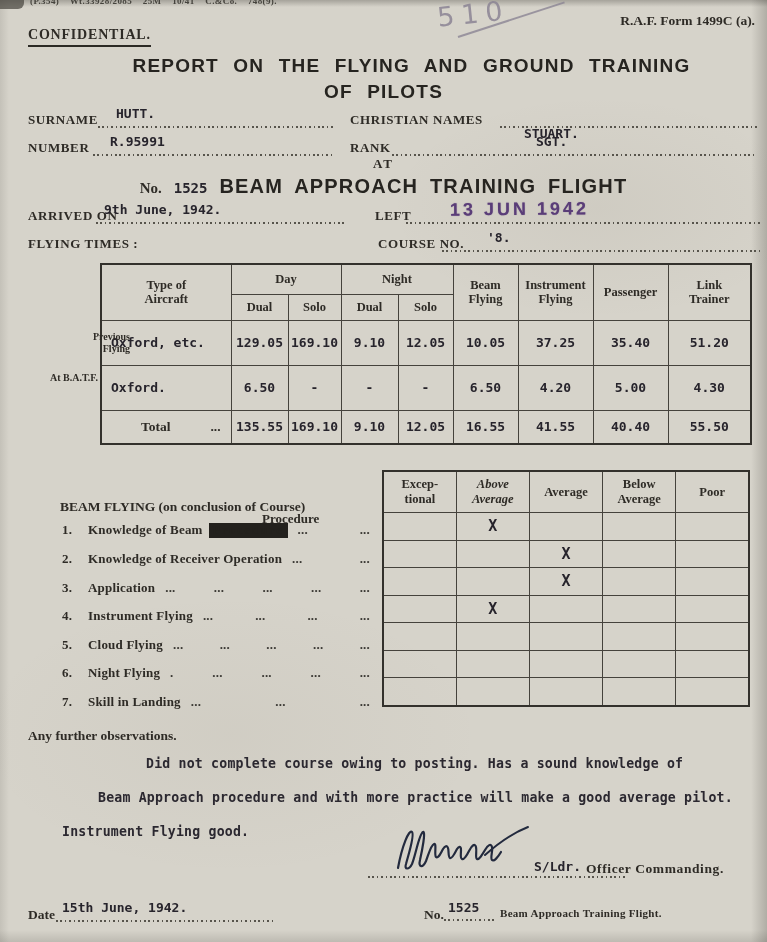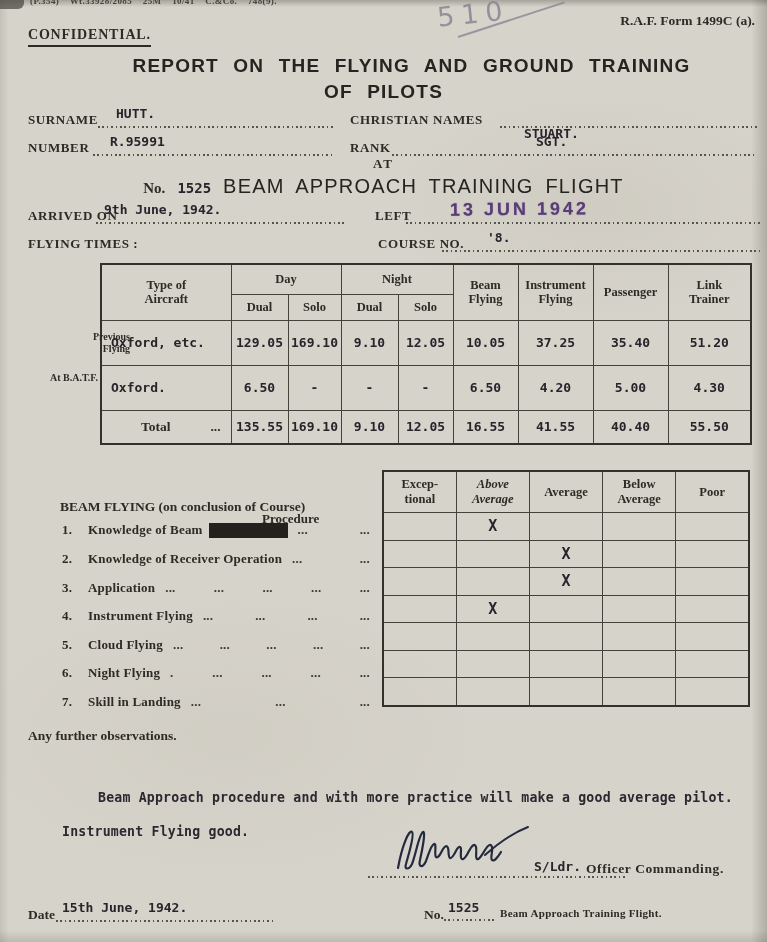--- a/index.html
+++ b/index.html
@@ -14,21 +14,21 @@
       linear-gradient(0deg, rgba(40,38,32,.14), transparent 12px),
       #d6d3ca;
     font-family:"Liberation Serif", serif; color:#2e2b26;
   }
   .abs{position:absolute;}
   .serif-b{font-family:"Liberation Serif",serif;font-weight:bold;}
   .label{font-family:"Liberation Serif",serif;font-weight:bold;font-size:13px;letter-spacing:.6px;}
   .type{font-family:"DejaVu Sans Mono",monospace;font-weight:bold;font-size:13px;color:#27242c;}
   .leader{height:2px;background-image:repeating-linear-gradient(90deg,#57544c 0 1.6px,transparent 1.6px 4.4px);}
   .title{font-family:"Liberation Sans",sans-serif;font-weight:bold;font-size:19px;letter-spacing:1.2px;word-spacing:8px;color:#262420;text-align:center;width:100%;}
-  .gothic{font-family:"Liberation Sans",sans-serif;font-weight:normal;color:#262420;}
+  .gothic{font-family:"Liberation Sans",sans-serif;font-weight:bold;color:#262420;}
   .smudge{left:0;top:0;width:24px;height:9px;background:#4d4b44;opacity:.75;border-radius:0 0 6px 0;}
   .plate{left:30px;top:-4px;font-size:9px;font-weight:bold;letter-spacing:.4px;word-spacing:8px;color:#45433d;font-family:"Liberation Serif",serif;}
   .formno{right:12px;top:13px;font-size:13.5px;}
   .conf{left:28px;top:27px;font-size:14px;letter-spacing:.8px;border-bottom:2.6px solid #2c2a25;padding-bottom:2px;}
   .pencil-num{left:437px;top:-2px;font-family:"DejaVu Sans",sans-serif;font-size:27px;color:#8b8494;letter-spacing:7px;transform:rotate(-6deg);opacity:.85;}
   .pencil-slash{left:458px;top:36px;width:112px;border-top:2.4px solid #8b8494;transform:rotate(-18deg);transform-origin:left center;opacity:.8;}
   .stamp{font-family:"Liberation Sans",sans-serif;font-weight:bold;font-size:18px;letter-spacing:3px;color:#5a3d78;text-shadow:0 0 1px rgba(90,61,120,.55);transform:rotate(-.6deg);}
   
   table.ft{position:absolute;left:100px;top:263px;width:650px;border-collapse:collapse;table-layout:fixed;}
   table.ft,table.gr{border:2.6px solid #33312c;}
@@ -277,20 +277,21 @@
       <td></td>
       <td></td>
       <td></td>
       <td></td>
       <td></td>
     </tr>
   </tbody>
     </table>
 
   <div class="abs serif-b" style="left:28px;top:728px;font-size:13.5px;">Any further observations.</div>
+  <div class="abs obs" style="left:146px;top:756px;">Did not complete course owing to posting. Has a sound knowledge of</div>
   <div class="abs obs" style="left:62px;top:790px;padding-left:36px;">Beam Approach procedure and with more practice will make a good average pilot.</div>
   <div class="abs obs" style="left:62px;top:824px;">Instrument Flying good.</div>
 
   <svg class="sig" width="160" height="52" viewBox="0 0 160 52">
     <path d="M10,44 C14,22 21,5 24,8 C27,11 20,32 18,40 C16,46 21,46 24,40 C28,30 31,10 35,8 C38,7 34,27 32,36 C30,44 35,44 38,37 C41,29 43,21 46,20 C49,19 46,31 48,33 C50,35 53,29 55,25 C57,22 59,21 60,24 C61,27 60,33 62,34 C64,35 67,29 69,25 C71,22 73,22 73,26 C73,30 72,34 74,35 C76,36 79,31 81,27 C84,21 87,19 88,23 C89,27 87,34 89,35 C91,36 94,31 97,26 C100,21 103,19 104,23 C105,27 102,34 104,36 C106,38 110,33 113,28" stroke-width="2.2"></path>
     <path d="M97,31 C106,23 122,10 140,3" stroke-width="2"></path>
   </svg>
   <div class="abs leader" style="left:368px;top:876px;width:260px;"></div>
   <div class="abs type" style="left:534px;top:859px;">S/Ldr.</div>
   <div class="abs serif-b" style="left:586px;top:861px;font-size:13.5px;letter-spacing:.6px;">Officer Commanding.</div>

